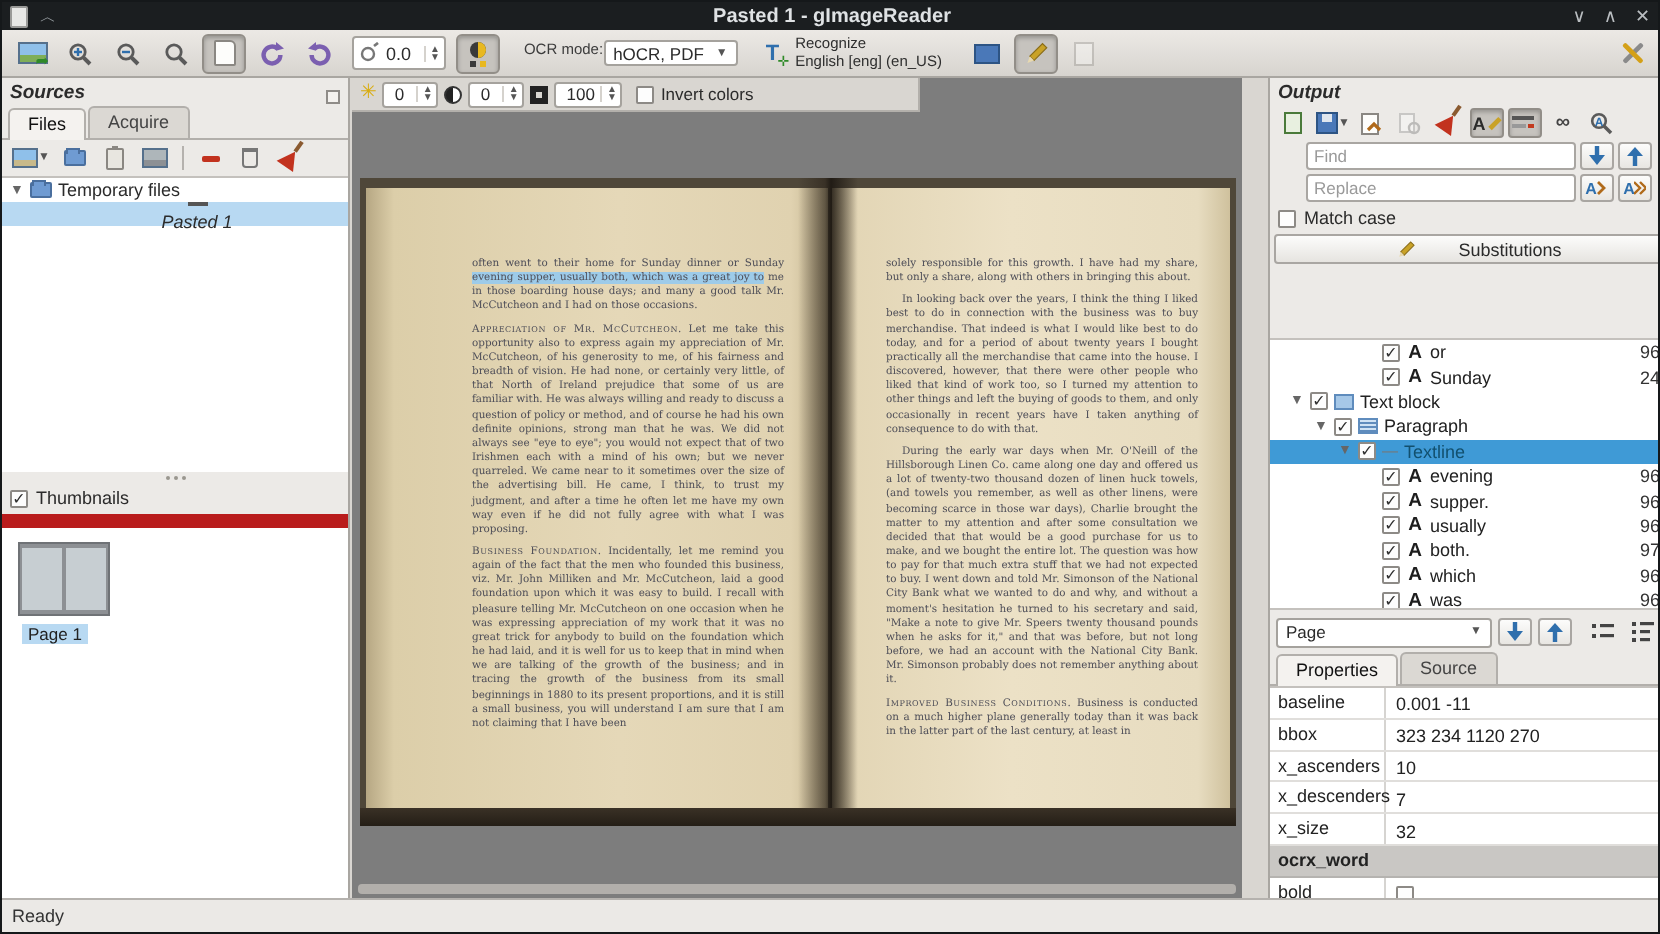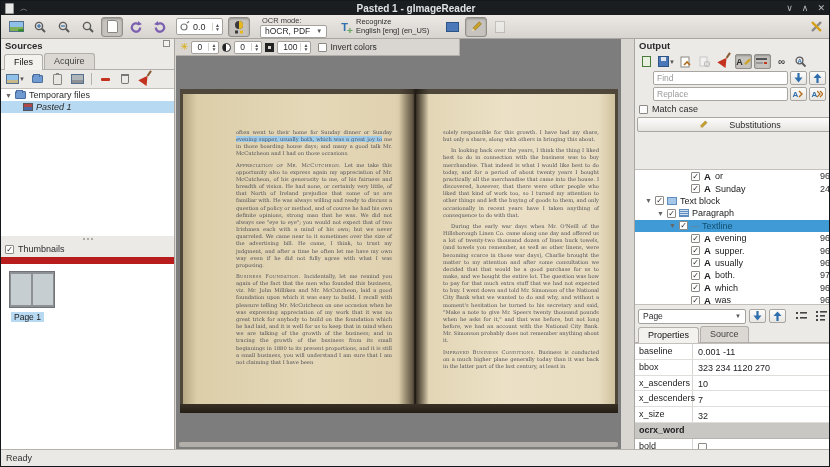--- a/index.html
+++ b/index.html
@@ -20,50 +20,50 @@
   .toolbar { position:absolute; left:0; top:14px; width:830px; height:24px;
              background:linear-gradient(#ece9e5,#d7d4cf); border-bottom:1px solid #a9a6a1;
              display:flex; align-items:center; padding:0 4px; gap:2px; }
   .tbtn { height:20px; min-width:22px; display:flex; align-items:center; justify-content:center;
           border:1px solid transparent; border-radius:3px; }
   .tbtn.pressed { background:#c6c3be; border-color:#928e88; box-shadow:inset 0 1px 2px rgba(0,0,0,.25); }
   .tbtn.disabled { opacity:.35; }
   .spin { display:flex; align-items:center; background:#fff; border:1px solid #a5a29d; border-radius:2px; height:17px; padding:0 2px; }
   .spin .val { min-width:22px; text-align:left; padding:0 3px; }
   .spin .arrows { display:flex; flex-direction:column; font-size:5px; line-height:4px; color:#555; padding-left:2px; border-left:1px solid #d5d2cd; }
-  .ocr-mode { display:flex; flex-direction:column; margin-left:8px; }
+  .ocr-mode { display:flex; margin-left:8px; }
   .ocr-mode .lbl { font-size:7.5px; color:#3c3c3c; padding-left:2px; }
   .combo { background:#fff; border:1px solid #a5a29d; border-radius:2px; height:13px; display:flex; align-items:center;
            padding:0 4px; gap:6px; font-size:8.5px; }
   .combo .caret { font-size:6px; color:#555; }
   .recognize { display:flex; align-items:center; gap:4px; margin-left:8px; height:20px; padding:0 4px; border-radius:3px; }
   .recognize .txt { font-size:7.5px; line-height:8.5px; color:#2e2e2e; }
   .tb-spacer { flex:1; }
 
   
   .sources { position:absolute; left:0; top:38px; width:174px; bottom:17px; background:#eceae7; border-right:1px solid #a9a6a1; }
   .canvas  { position:absolute; left:175px; top:38px; width:445px; bottom:17px; background:#7d7d7d; overflow:hidden; }
   .output  { position:absolute; left:633px; top:38px; width:210px; bottom:17px; background:#eceae7; border-left:1px solid #a9a6a1; }
   .statusbar { position:absolute; left:0; bottom:0; width:830px; height:17px; background:#ebe9e6; border-top:1px solid #b5b2ae;
                display:flex; align-items:center; padding-left:5px; color:#333; }
 
   
-  .pane-head { height:14px; display:flex; align-items:flex-start; justify-content:space-between; padding:1px 4px; }
+  .pane-head { height:14px; display:flex; align-items:flex-end; justify-content:space-between; padding:1px 4px;font-style:italic; }
   .pane-head b { font-size:9.5px; }
   .detach { width:7px; height:7px; border:1px solid #8f8c88; background:#f4f2ef; }
   .tabs { display:flex; height:17px; border-bottom:1px solid #b2afab; padding-left:3px; gap:1px; }
   .tab { padding:2px 9px 0; border:1px solid #b2afab; border-bottom:none; border-radius:3px 3px 0 0;
          background:#dbd8d3; color:#444; }
   .tab.active { background:#f4f2ef; color:#111; position:relative; top:1px; }
   .mini-toolbar { height:18px; display:flex; align-items:center; gap:3px; padding:0 4px; background:#eceae7; }
   .mini-sep { width:1px; height:12px; background:#b5b2ae; margin:0 2px; }
   .tree-box { position:absolute; left:0; right:0; top:49px; bottom:213px; background:#fff; border-top:1px solid #c4c1bd; overflow:hidden; }
   .srow { height:12px; display:flex; align-items:center; gap:3px; padding-left:4px; }
   .srow .exp { color:#666; font-size:7px; width:7px; }
-  .srow.sel { background:#b8d9f2; }
+  .srow.sel { background:#b8d9f2;flex-direction:column; }
   .srow.sel .name { font-style:italic; }
   .ico-folder { width:11px; height:8px; background:#6f9bd2; border:1px solid #4a6f9e; border-radius:1px; position:relative; }
   .ico-folder::before { content:""; position:absolute; left:0; top:-2px; width:5px; height:2px; background:#6f9bd2; border:1px solid #4a6f9e; border-bottom:none; }
   .ico-img { width:10px; height:8px; background:linear-gradient(#b04848 50%,#4868a8 50%); border:1px solid #555; }
   .splitter { position:absolute; left:0; right:0; bottom:207px; height:6px; display:flex; align-items:center; justify-content:center; gap:2px; }
   .splitter i { width:2px; height:2px; background:#9a978f; border-radius:50%; }
   .thumb-head { position:absolute; left:0; right:0; bottom:193px; height:14px; display:flex; align-items:center; gap:4px; padding-left:4px; }
   .thumb-area { position:absolute; left:0; right:0; bottom:0; height:192px; background:#fff; border-top:7px solid #b91c1c; }
   .thumb-pic { position:absolute; left:8px; top:7px; width:46px; height:37px; background:#8d9094; border:1px solid #6f7276; display:flex; }
   .thumb-pic i { flex:1; background:#c7ced2; margin:2px 1px; }

